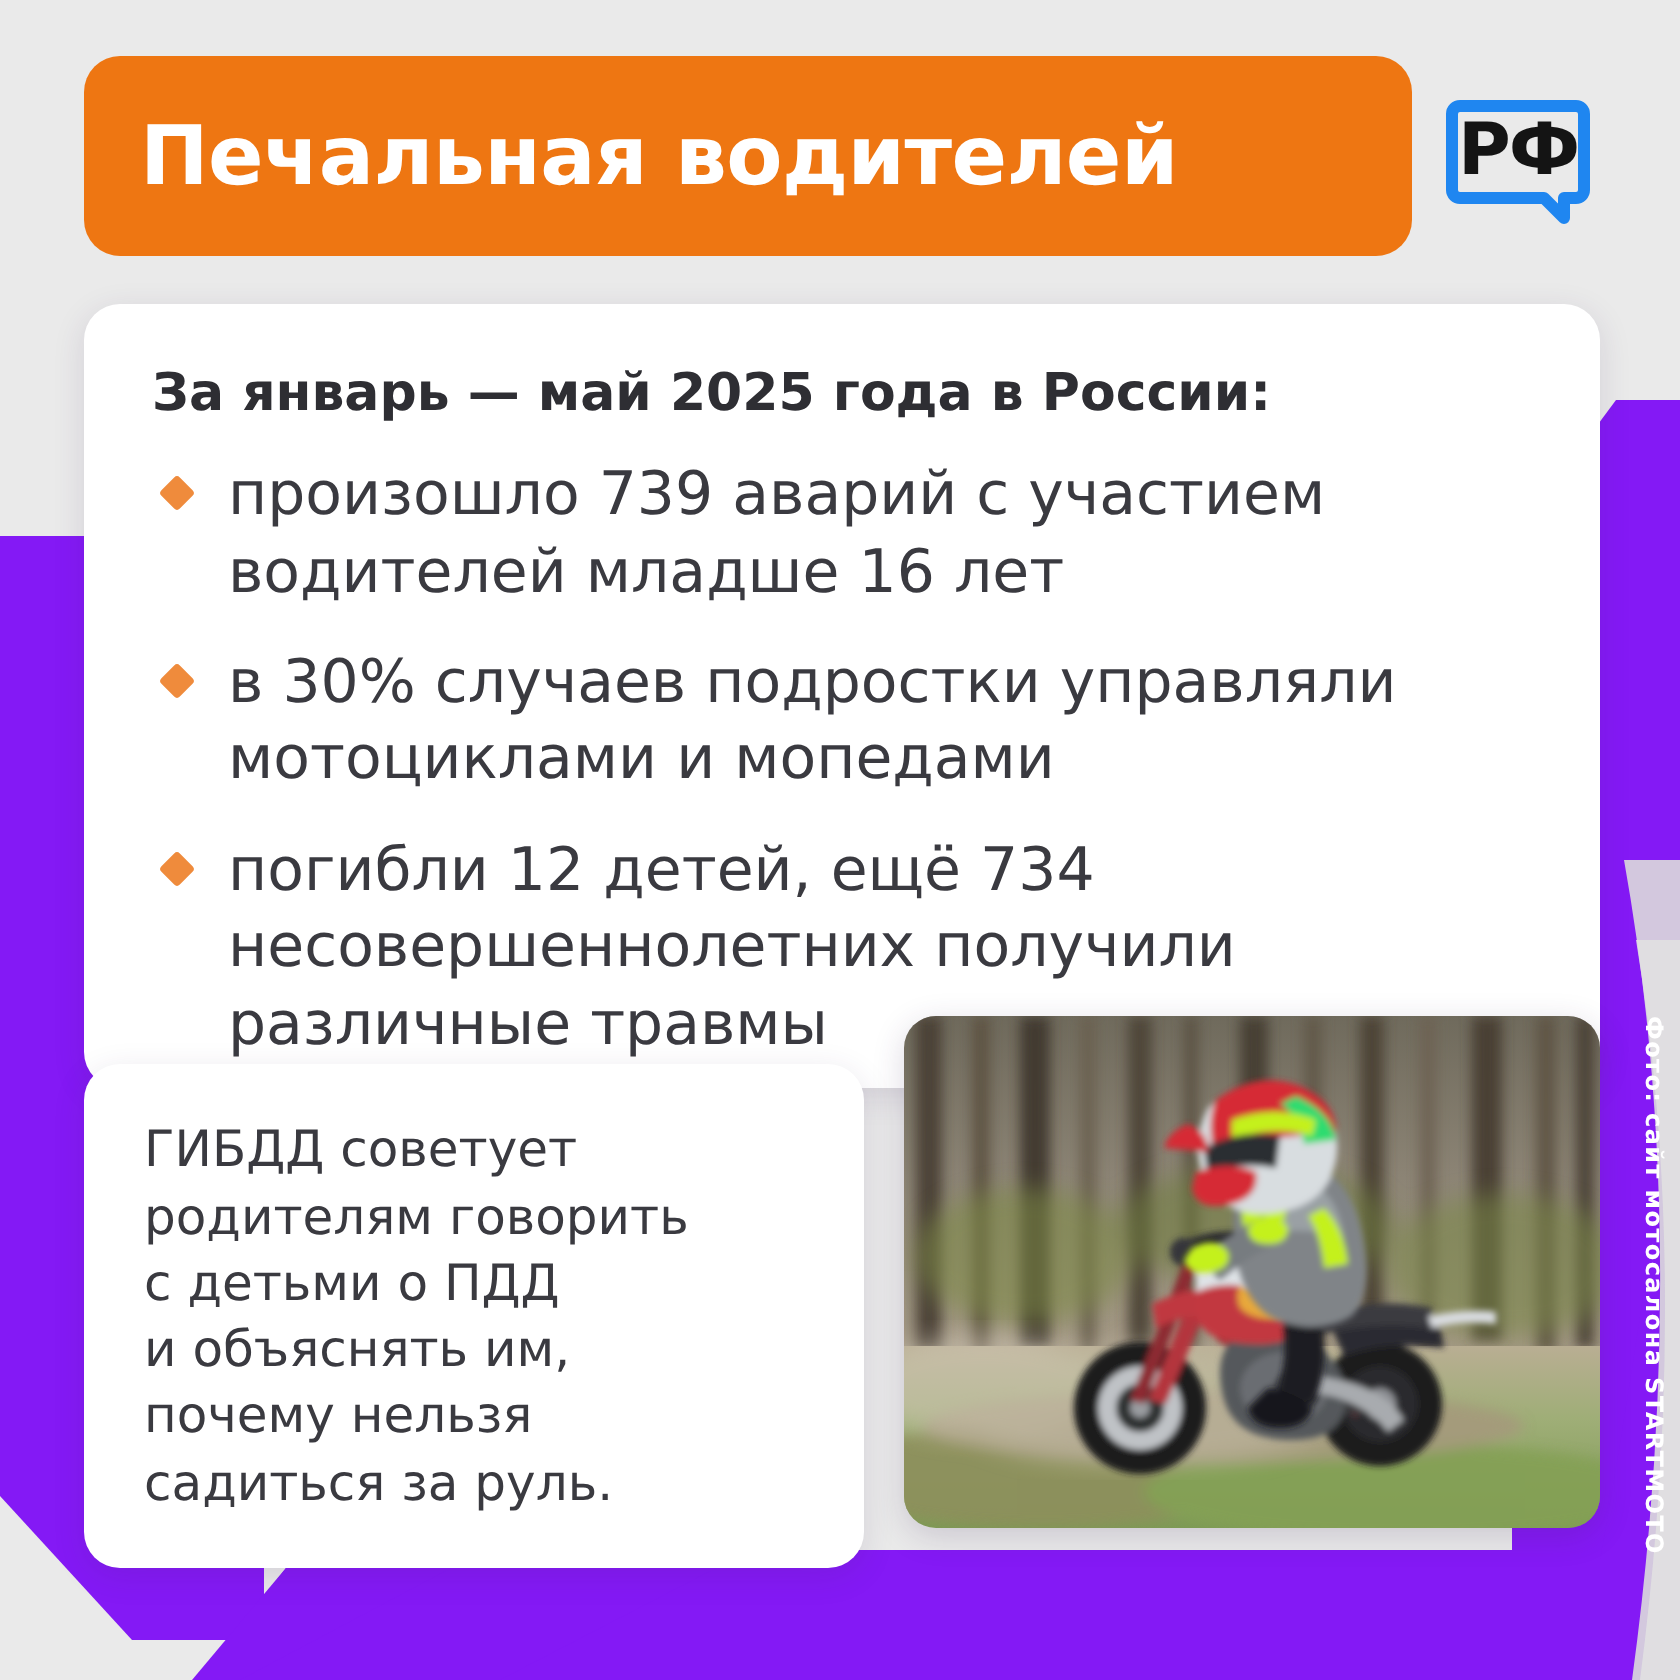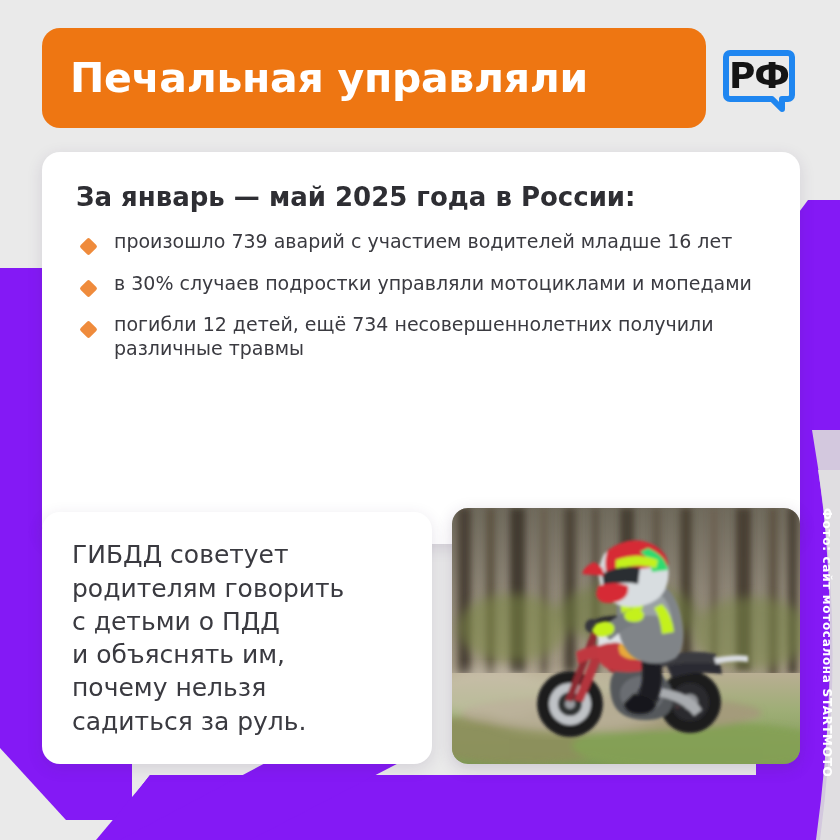--- a/index.html
+++ b/index.html
@@ -108,40 +108,40 @@
   }
   .bullets {
     list-style: none;
     margin: 0;
     padding: 0;
   }
   .bullet {
     position: relative;
     padding-left: 38px;
     margin-bottom: 17px;
-    font-size: 19px;
+    font-size: 30px;
     line-height: 1.28;
     color: #3a3a40;
   }
   .bullet:last-child { margin-bottom: 0; }
   .diamond {
     position: absolute;
     left: 6px;
     top: 11px;
     width: 13px;
     height: 13px;
     background: #ef8b3c;
     transform: rotate(45deg);
     border-radius: 2px;
   }
 
   
   #advice-card {
     left: 42px;
-    top: 512px;
+    top: 532px;
     width: 390px;
     height: 252px;
     padding: 40px 30px;
     box-sizing: border-box;
     display: flex;
     align-items: center;
   }
   .advice-text {
     font-size: 25px;
     line-height: 1.33;
@@ -202,21 +202,21 @@
     <polygon points="756,500 840,500 840,790 756,790" fill="#8419f5"></polygon>
 
     <path d="M840,520 q-22,160 -40,260 l40,0 z" fill="#8419f5"></path>
 
     <path d="M812,430 q34,190 4,410 l24,0 l0,-410 z" fill="#dcdcdc" opacity="0.9"></path>
     <path d="M818,470 q28,170 2,370 l20,0 l0,-370 z" fill="#e2e2e2" opacity="0.85"></path>
   </svg>
 
   <div class="header-row">
     <div class="title-banner">
-      <span class="title-text">Печальная управляли</span>
+      <span class="title-text">Печальная водителей</span>
     </div>
 
     <div class="rf-logo">
       <svg width="78" height="78" viewBox="0 0 78 78" aria-hidden="true">
         <path d="M10 14 h58 a4 4 0 0 1 4 4 v38 a4 4 0 0 1 -4 4 h-6 l0 10 l-10 -10 h-42 a4 4 0 0 1 -4 -4 v-38 a4 4 0 0 1 4 -4 z" fill="none" stroke="#1f86f0" stroke-width="6" stroke-linejoin="round" stroke-linecap="round"></path>
       </svg>
       <span class="rf-letters">РФ</span>
     </div>
   </div>
 

